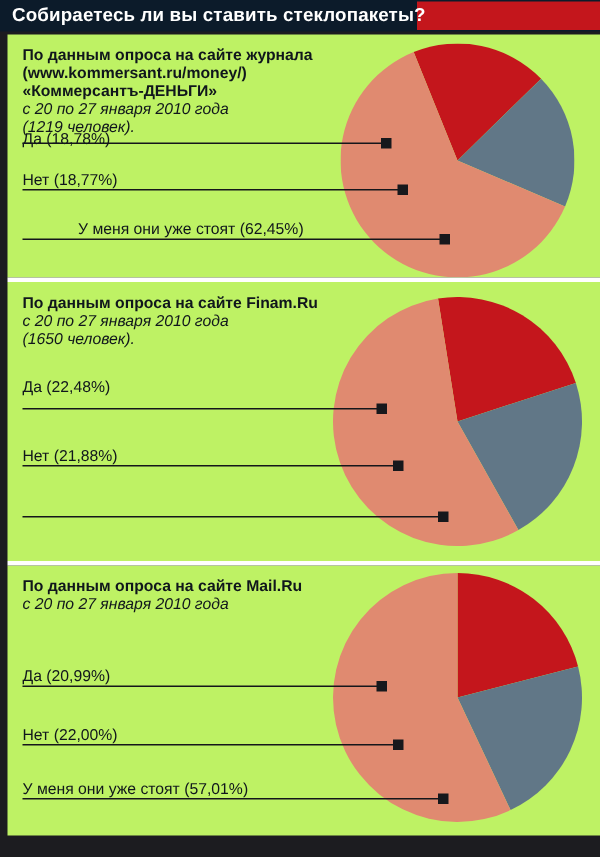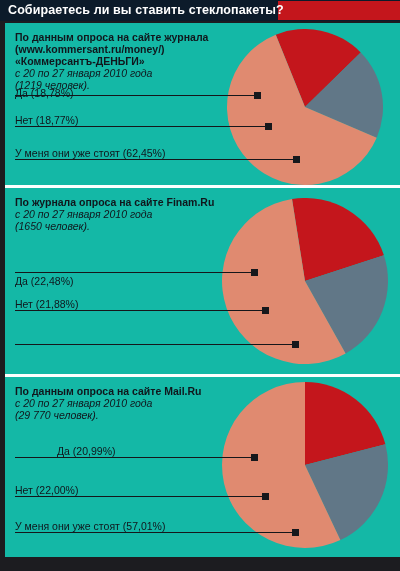--- a/index.html
+++ b/index.html
@@ -45,21 +45,21 @@
     font-weight: bold;
     color: #ffffff;
     letter-spacing: 0.1px;
     white-space: nowrap;
   }
   
   .panel {
     position: absolute;
     left: 5px;
     width: 395px;
-    background: #14b8a6;
+    background: #bef264;
     overflow: hidden;
   }
   #panel-0 { top: 23px;  height: 162px; }
   #panel-1 { top: 188px; height: 186px; }
   #panel-2 { top: 377px; height: 180px; }
 
   .panel-text {
     position: absolute;
     left: 10px;
     top: 8px;
@@ -149,70 +149,69 @@
       </div>
       <div class="leader-wrap" style="top: 72px; width: 241.64px;">
         <div class="leader-dot"></div>
       </div>
       <div class="legend-item" style="top: 91px;">
         <span class="legend-label">Нет (18,77%)</span>
       </div>
       <div class="leader-wrap" style="top: 103px; width: 252.56px;">
         <div class="leader-dot"></div>
       </div>
-      <div class="legend-item" style="top: 124px;">
+      <div class="legend-item" style="top: 124px; margin-left: 37px;">
         <span class="legend-label">У меня они уже стоят (62,45%)</span>
       </div>
       <div class="leader-wrap" style="top: 136px; width: 280.64px;">
         <div class="leader-dot"></div>
       </div>
     </div>
   <div class="panel" id="panel-1">
       <div class="panel-text">
-        <div class="src-line bold">По журнала опроса на сайте Finam.Ru</div>
+        <div class="src-line bold">По данным опроса на сайте Finam.Ru</div>
         <div class="src-line ital">с 20 по 27 января 2010 года</div>
         <div class="src-line ital">(1650 человек).</div>
       </div>
       <div class="pie-wrap" style="left: 217px; top: 10px;">
         <svg width="166" height="166" viewBox="0 0 166 166">
           <path d="M 83 83 L 70.01593940166083 1.0218677306035744 A 83 83 0 0 1 161.9053977910434 57.25241371628786 Z" fill="#c4161c"></path>
           <path d="M 83 83 L 161.9053977910434 57.25241371628786 A 83 83 0 0 1 123.62379659556105 155.37891371223031 Z" fill="#617787"></path>
           <path d="M 83 83 L 123.62379659556105 155.37891371223031 A 83 83 0 1 1 70.01593940166083 1.0218677306035744 Z" fill="#e08a70"></path>
         </svg>
       </div>
-      <div class="legend-item" style="top: 87px; text-align: right;">
+      <div class="legend-item" style="top: 64px; text-align: right;">
         <span class="legend-label">Да (22,48%)</span>
       </div>
       <div class="leader-wrap" style="top: 84px; width: 238.54px;">
         <div class="leader-dot"></div>
       </div>
       <div class="legend-item" style="top: 110px;">
         <span class="legend-label">Нет (21,88%)</span>
       </div>
       <div class="leader-wrap" style="top: 122px; width: 250.16px;">
         <div class="leader-dot"></div>
       </div>
       <div class="leader-wrap" style="top: 156px; width: 280.04px;">
         <div class="leader-dot"></div>
       </div>
     </div>
   <div class="panel" id="panel-2">
       <div class="panel-text">
         <div class="src-line bold">По данным опроса на сайте Mail.Ru</div>
         <div class="src-line ital">с 20 по 27 января 2010 года</div>
-        <div class="src-line ital">(29 770 человек).</div>
       </div>
       <div class="pie-wrap" style="left: 217px; top: 5px;">
         <svg width="166" height="166" viewBox="0 0 166 166">
           <path d="M 83 83 L 83 0 A 83 83 0 0 1 163.37941721915195 62.30823140692169 Z" fill="#c4161c"></path>
           <path d="M 83 83 L 163.37941721915195 62.30823140692169 A 83 83 0 0 1 118.38686134816822 158.07842595530036 Z" fill="#617787"></path>
           <path d="M 83 83 L 118.38686134816822 158.07842595530036 A 83 83 0 1 1 82.99999999999999 0 Z" fill="#e08a70"></path>
         </svg>
       </div>
-      <div class="legend-item" style="top: 68px; margin-left: 42px;">
+      <div class="legend-item" style="top: 68px;">
         <span class="legend-label">Да (20,99%)</span>
       </div>
       <div class="leader-wrap" style="top: 80px; width: 238.54px;">
         <div class="leader-dot"></div>
       </div>
       <div class="legend-item" style="top: 107px;">
         <span class="legend-label">Нет (22,00%)</span>
       </div>
       <div class="leader-wrap" style="top: 119px; width: 250.16px;">
         <div class="leader-dot"></div>

